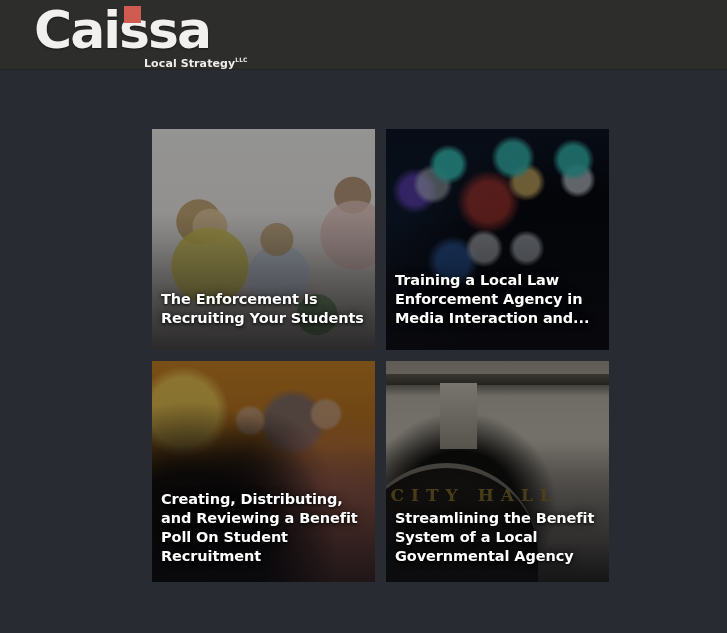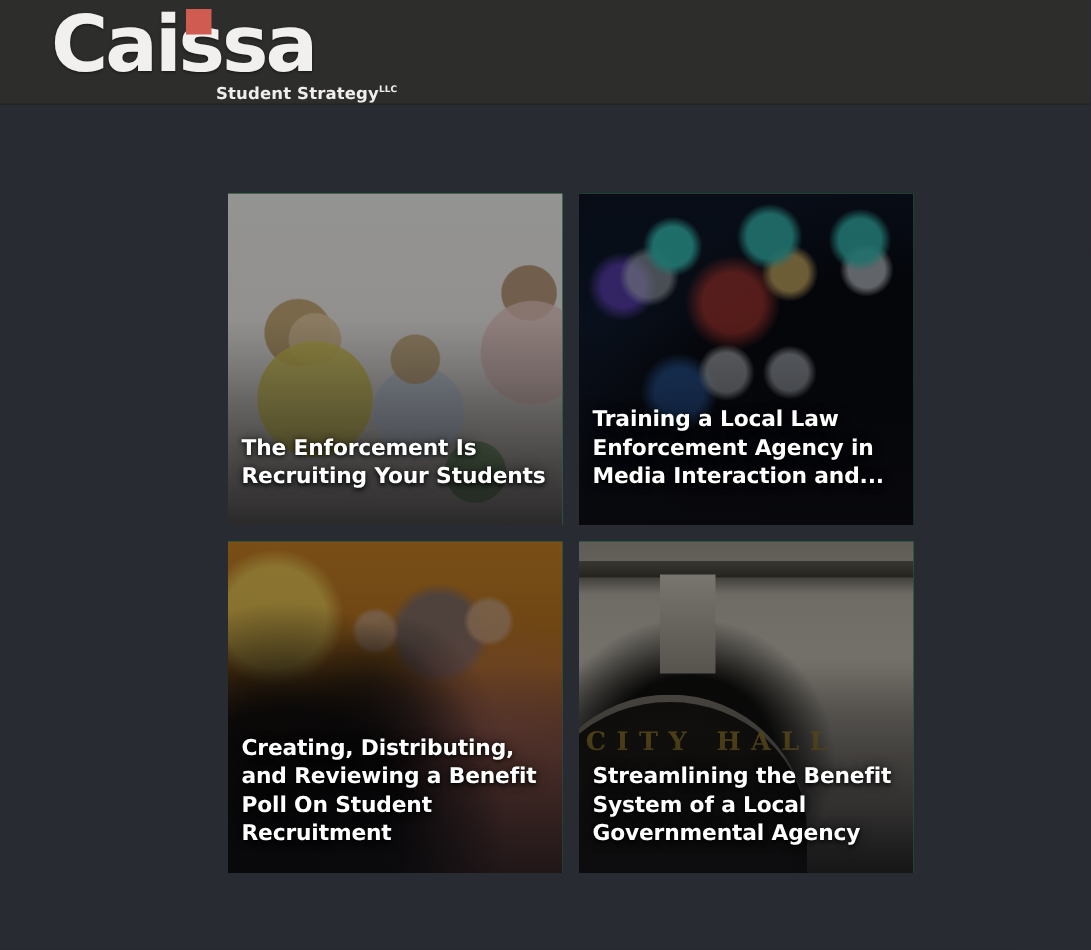--- a/index.html
+++ b/index.html
@@ -66,21 +66,21 @@
     width:458px;
     display:grid;
     grid-template-columns:223px 223px;
     column-gap:11px;
     row-gap:11px;
   }
   .card {
     position:relative;
     width:223px; height:221px;
     overflow:hidden;
-    background:#15803d;
+    background:#a21caf;
     cursor:pointer;
   }
   .card .photo {
     position:absolute; inset:0;
     filter:brightness(.62) saturate(.85);
   }
   .card .scrim {
     position:absolute; left:0; right:0; bottom:0; height:62%;
     background:linear-gradient(to top, rgba(10,10,14,.72) 0%, rgba(10,10,14,.38) 45%, rgba(10,10,14,0) 100%);
   }
@@ -179,21 +179,21 @@
 </style>
 </head>
 <body>
 
 <div class="page">
 
   <header class="site-header">
     <div class="logo-block">
       <div class="logo-wordmark">Caissa</div>
       <div class="logo-dot"></div>
-      <div class="logo-sub"><span>Student Strategy</span><sup>LLC</sup></div>
+      <div class="logo-sub"><span>Local Strategy</span><sup>LLC</sup></div>
     </div>
   </header>
 
 
   <div class="card-grid">
 
     <div class="card">
       <div class="photo photo-classroom"></div>
       <div class="scrim"></div>
       <div class="card-title">The Enforcement Is Recruiting Your Students</div>

